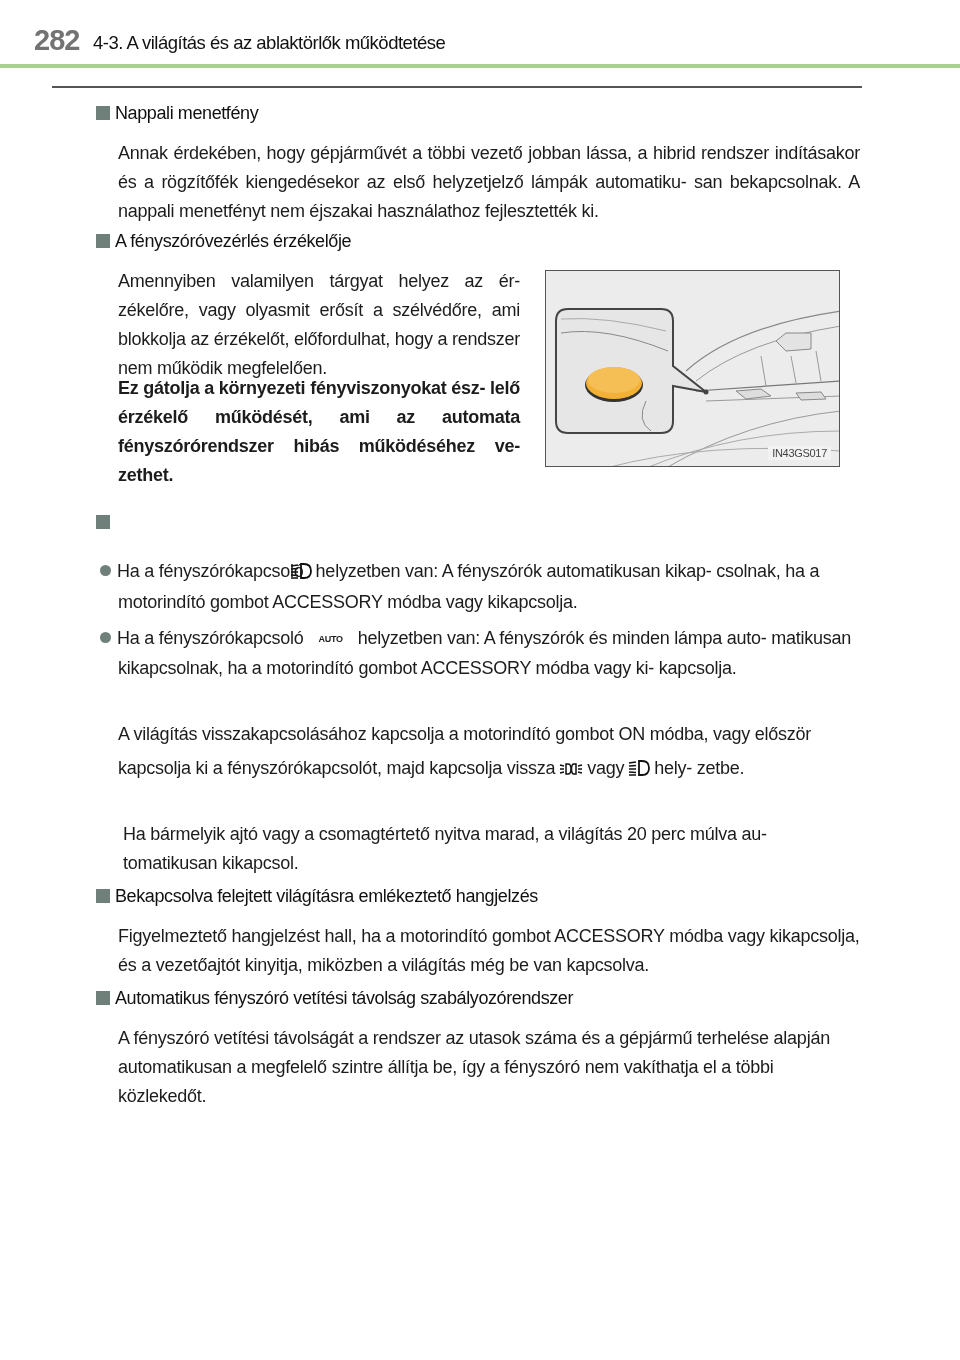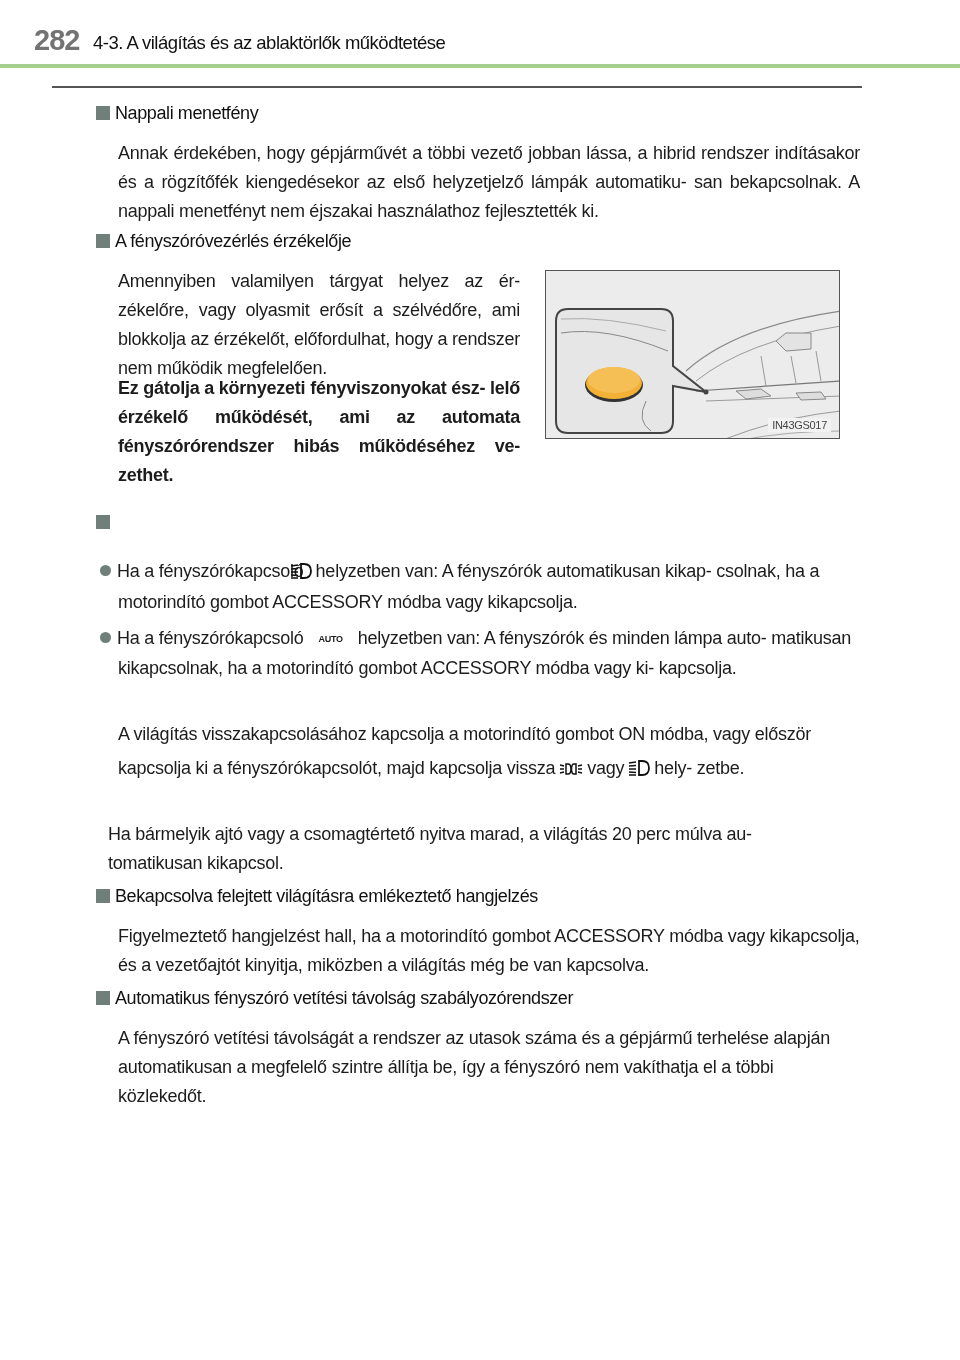--- a/index.html
+++ b/index.html
@@ -18,21 +18,21 @@
     .para { position: absolute; font-size: 18px; line-height: 29px; color: #1c1c1c; letter-spacing: -0.25px; }
     .justify { text-align: justify; text-align-last: left; }
 
     .bullet-dot { display: inline-block; width: 11px; height: 11px; border-radius: 50%; background: #6f7f7a; margin-right: 6px; vertical-align: 1px; }
     .bullet { position: absolute; left: 100px; width: 760px; font-size: 18px; line-height: 29px; color: #1c1c1c; letter-spacing: -0.25px; }
     .bullet .hang { display: block; padding-left: 18px; text-indent: -18px; }
 
     .inline-icon { display: inline-block; vertical-align: -2px; margin: 0 4px; }
     .auto-icon { font-size: 9px; font-weight: bold; letter-spacing: -0.3px; vertical-align: 2px; margin: 0 15px; }
 
-    .figure { position: absolute; left: 545px; top: 270px; width: 295px; height: 169px; border: 1.5px solid #555; background: #a3a3a3; overflow: hidden; }
+    .figure { position: absolute; left: 545px; top: 270px; width: 295px; height: 197px; border: 1.5px solid #555; background: #a3a3a3; overflow: hidden; }
     .figure svg { display: block; }
     .fig-code { position: absolute; right: 8px; bottom: 6px; font-size: 11px; color: #444; background: #f2f2f2; padding: 1px 4px; letter-spacing: -0.3px; }
 
     .watermark { position: absolute; left: 682px; top: 1366px; font-size: 24px; color: #737373; font-family: "Liberation Sans", sans-serif; }
   </style>
 </head>
 <body>
 
 <div class="page-header">
   <span class="page-number">282</span>
@@ -100,21 +100,21 @@
 
 <p class="para" style="left:118px; top:717px; width:742px; line-height:34px;"><span>A világítás visszakapcsolásához kapcsolja a motorindító gombot ON módba, vagy először kapcsolja ki a fényszórókapcsolót, majd kapcsolja vissza</span><span class="inline-icon"><svg width="24" height="14" viewBox="0 0 24 14">
         <path d="M1 3 L5 4 M1 7 L5 7 M1 11 L5 10 M23 3 L19 4 M23 7 L19 7 M23 11 L19 10" stroke="#111" stroke-width="1.4"></path>
         <path d="M7 2 L9 2 Q12 2 12 7 Q12 12 9 12 L7 12 Z" fill="none" stroke="#111" stroke-width="1.5"></path>
         <path d="M17 2 L15 2 Q12.5 2 12.5 7 Q12.5 12 15 12 L17 12 Z" fill="none" stroke="#111" stroke-width="1.5"></path>
       </svg></span><span>vagy</span><span class="inline-icon"><svg width="22" height="16" viewBox="0 0 22 16">
         <path d="M1 3 L8 2 M1 6 L8 5.5 M1 9 L8 9 M1 12 L8 12.5 M1 15 L8 15" stroke="#111" stroke-width="1.6"></path>
         <path d="M11 1 L14 1 Q21 1 21 8 Q21 15 14 15 L11 15 Z" fill="none" stroke="#111" stroke-width="1.8"></path>
       </svg></span><span>hely- zetbe.</span></p>
 
-<p class="para" style="left:108px; top:820px; width:742px;">Ha bármelyik ajtó vagy a csomagtértető nyitva marad, a világítás 20 perc múlva au- tomatikusan kikapcsol.</p>
+<p class="para" style="left:123px; top:820px; width:742px;">Ha bármelyik ajtó vagy a csomagtértető nyitva marad, a világítás 20 perc múlva au- tomatikusan kikapcsol.</p>
 
 <div class="heading" style="top:886px;">
   <span class="sq"></span><span>Bekapcsolva felejtett világításra emlékeztető hangjelzés</span>
 </div>
 <p class="para" style="left:118px; top:922px; width:742px;">Figyelmeztető hangjelzést hall, ha a motorindító gombot ACCESSORY módba vagy kikapcsolja, és a vezetőajtót kinyitja, miközben a világítás még be van kapcsolva.</p>
 
 <div class="heading" style="top:988px;">
   <span class="sq"></span><span>Automatikus fényszóró vetítési távolság szabályozórendszer</span>
 </div>
 <p class="para" style="left:118px; top:1024px; width:742px;">A fényszóró vetítési távolságát a rendszer az utasok száma és a gépjármű terhelése alapján automatikusan a megfelelő szintre állítja be, így a fényszóró nem vakíthatja el a többi közlekedőt.</p>

